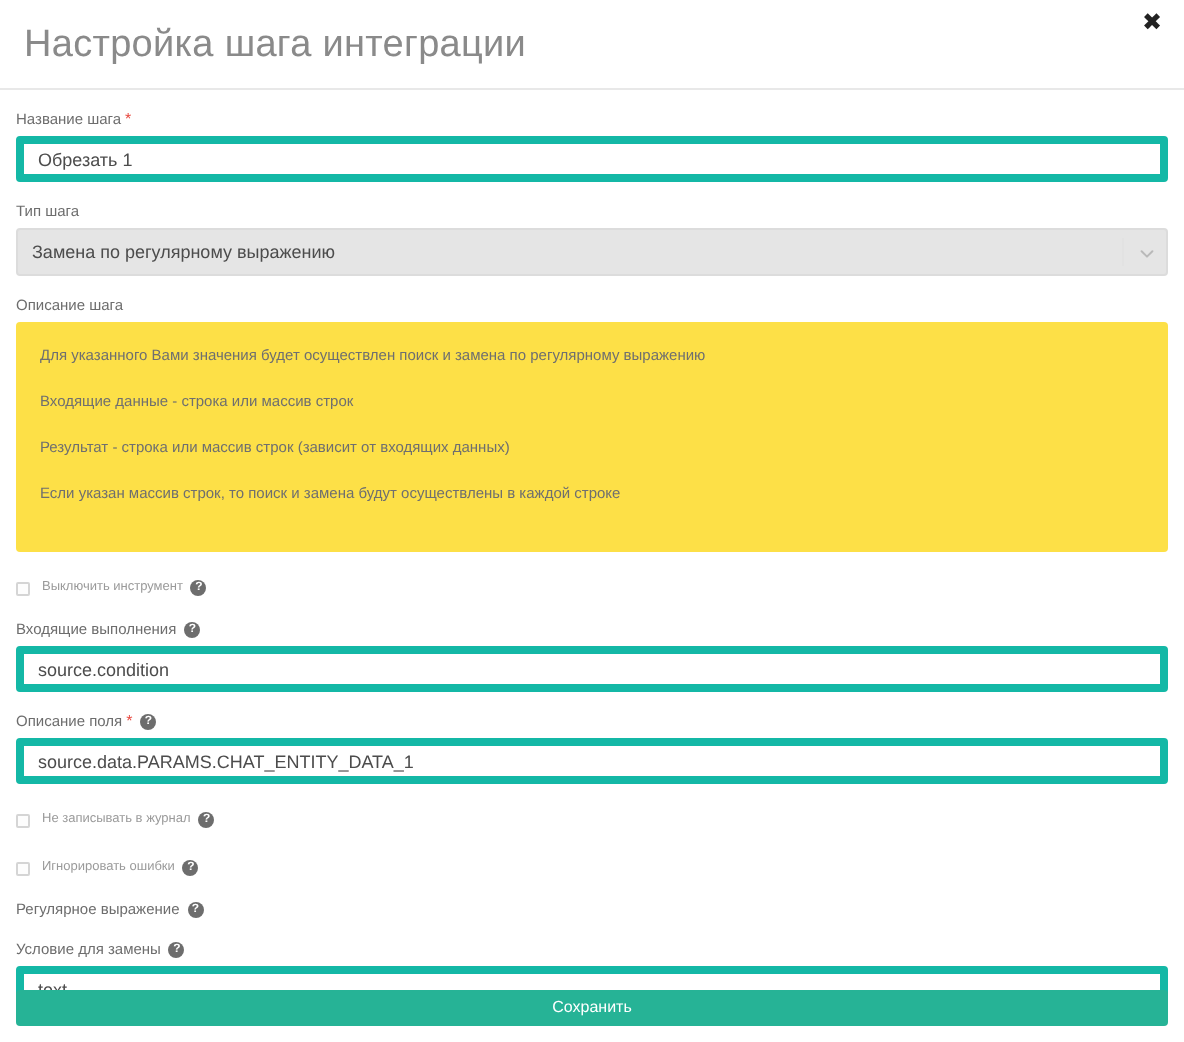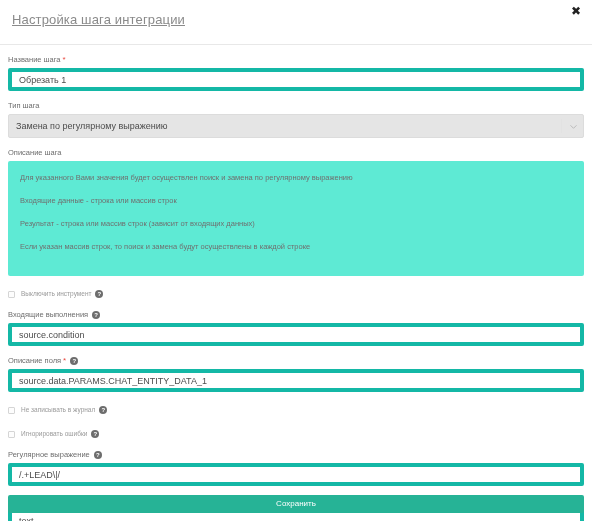--- a/index.html
+++ b/index.html
@@ -42,26 +42,25 @@
     font-size: 12px;
     font-weight: bold;
     color: #222222;
     cursor: pointer;
     user-select: none;
   }
   .modal-title {
     position: absolute;
     left: 12px;
     top: 12px;
-    font-size: 13px;
+    font-size: 19px;
     font-weight: 400;
     color: #8a8a8a;
     letter-spacing: .15px;
     white-space: nowrap;
-    text-decoration: underline;
   }
   .header-divider {
     position: absolute;
     left: 0;
     right: 0;
     top: 44px;
     height: 1px;
     background: #e8e8e8;
   }
 
@@ -157,21 +156,21 @@
     right: 6px;
     top: 8px;
     width: 9px;
     height: 9px;
     pointer-events: none;
   }
   .select-arrow svg { display: block; }
 
   
   .desc-panel {
-    background: #5eead4;
+    background: #fde047;
     border-radius: 2px;
     padding: 11px 12px 12px 12px;
     box-sizing: border-box;
   }
   .desc-line {
     font-size: 7.5px;
     line-height: 11px;
     color: #6f6f6f;
     margin: 0 0 12px 0;
     white-space: nowrap;
@@ -300,21 +299,20 @@
     <div class="check-row">
       <span class="checkbox"></span>
       <span class="check-label">Игнорировать ошибки</span>
       <span class="help-icon">?</span>
     </div>
 
     <div class="field">
       <span class="field-label">
         <span>Регулярное выражение</span><span class="help-icon">?</span>
       </span>
-      <input class="text-input" type="text" value="/.+LEAD\|/" style="">
     </div>
 
     <div class="field">
       <span class="field-label">
         <span>Условие для замены</span><span class="help-icon">?</span>
       </span>
       <input class="text-input" type="text" value="text" style="">
     </div>
 
   </div>

